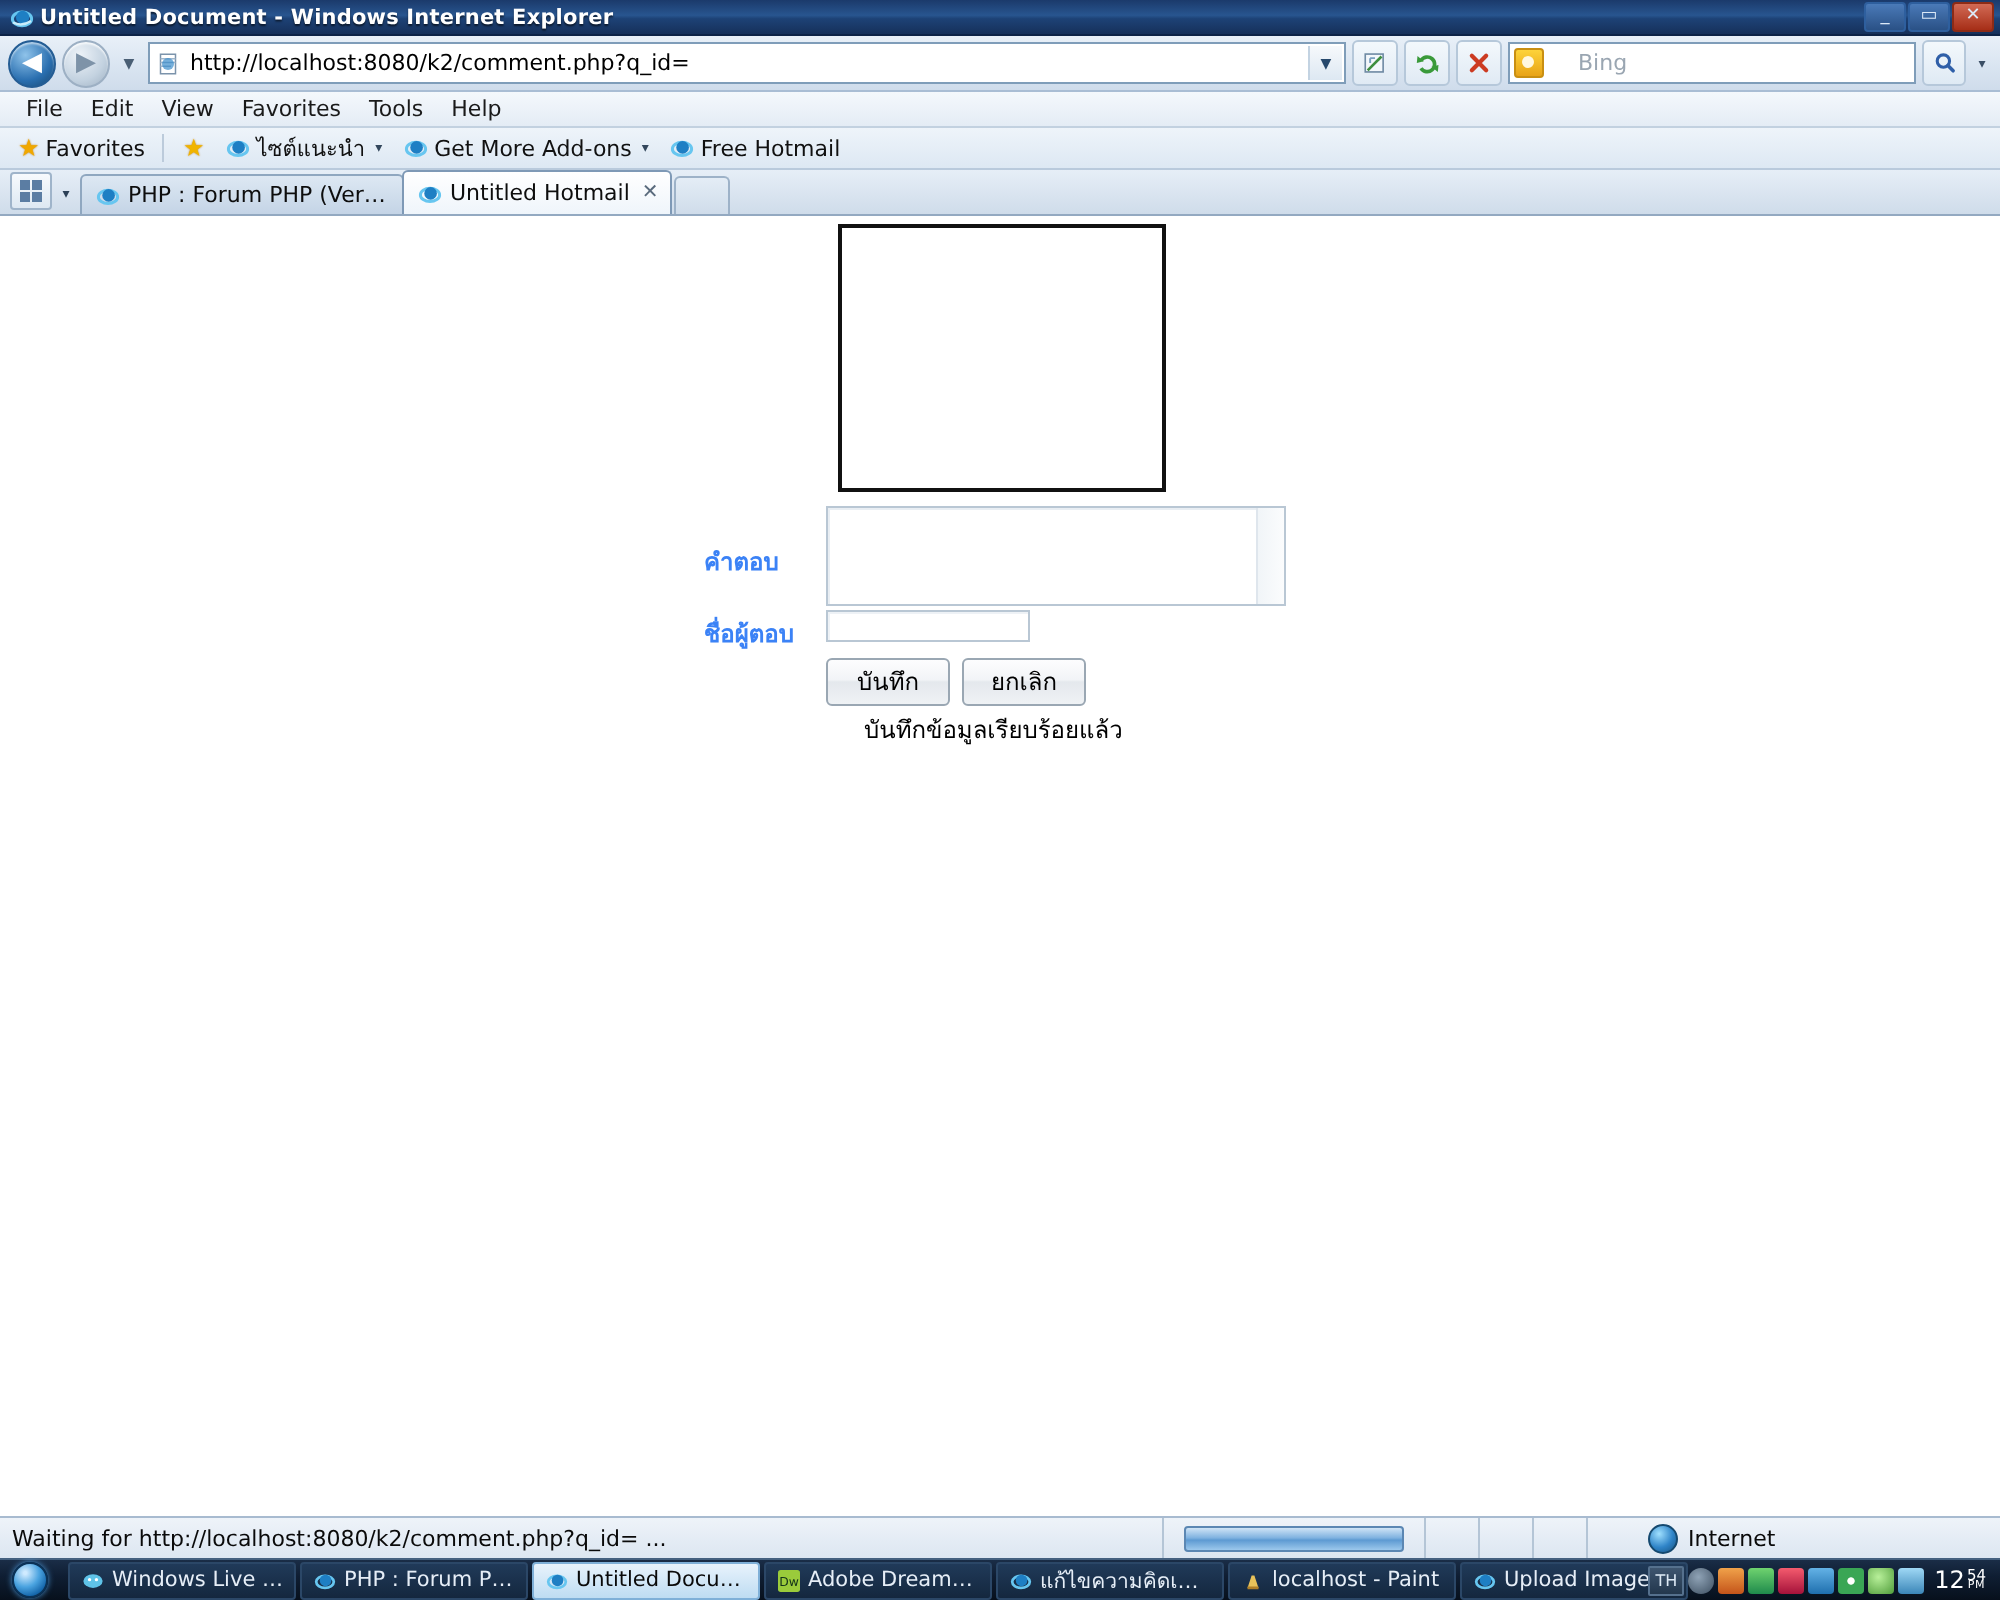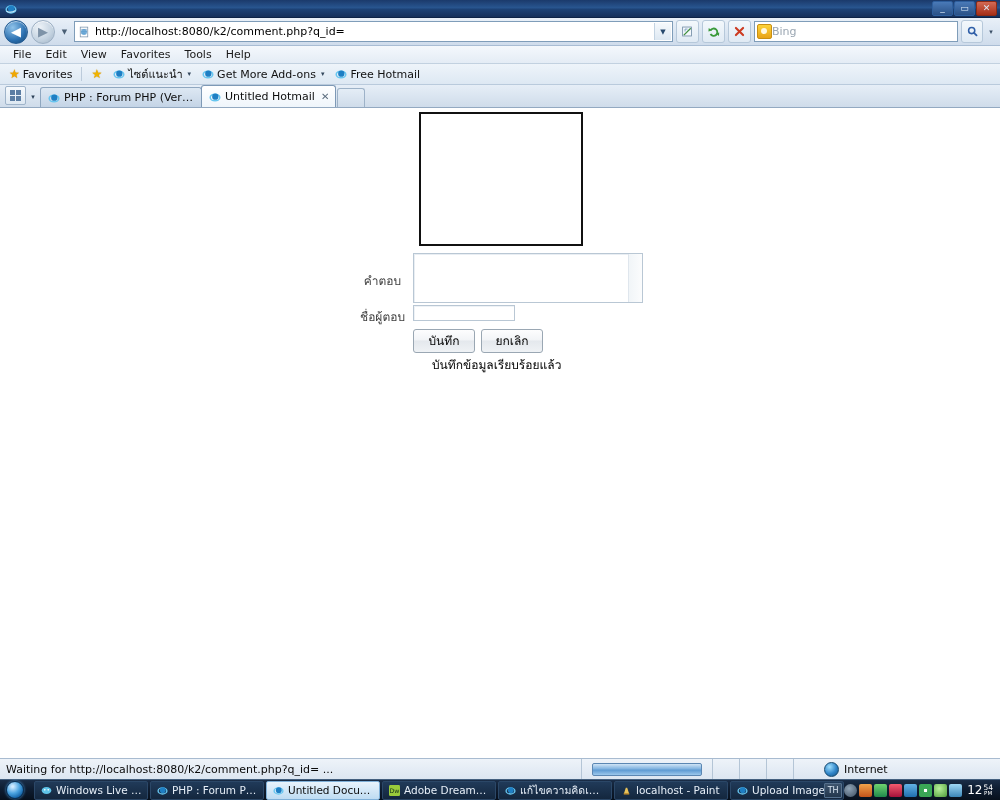--- a/index.html
+++ b/index.html
@@ -147,21 +147,21 @@
     background: linear-gradient(to bottom, #f3f8fc, #e0eaf4);
     border-color: #b6c8da;
   }
   .searchbox {
     width: 198px;
     height: 19px;
     background: #ffffff;
     border: 1px solid #7f9db9;
     display: flex;
     align-items: center;
-    gap: 0;
+    gap: 17px;
     padding: 0 2px;
     flex: none;
   }
   .search-engine-ico {
     width: 13px; height: 13px;
     background: linear-gradient(to bottom, #fdd33a, #e8a317);
     border: 1px solid #c98f12;
     border-radius: 2px;
     flex: none;
     position: relative;
@@ -372,24 +372,25 @@
     width: 320px;
   }
   .frow {
     display: flex;
     align-items: flex-start;
     margin-bottom: 2px;
   }
   .flabel {
     width: 61px;
     font-size: 12px;
-    color: #404040;
-    text-align: center;
+    color: #3b82f6;
+    text-align: left;
     padding-top: 18px;
     white-space: nowrap;
+    font-weight: bold;
   }
   .flabel.mid { padding-top: 2px; }
   .ftextarea {
     width: 228px;
     height: 48px;
     border: 1px solid #b9c7d4;
     background: #ffffff;
     display: flex;
     box-shadow: inset 1px 1px 0 #e9eef3;
   }
@@ -586,20 +587,21 @@
 <div class="app">
 
   <div class="titlebar">
     <span class="tb-icon">
       <svg width="12" height="12" viewBox="0 0 16 16">
         <ellipse cx="8" cy="8.6" rx="6.4" ry="4.6" fill="none" stroke="#67c6f0" stroke-width="2"></ellipse>
         <circle cx="8.4" cy="7.6" r="4.4" fill="#1e7fc4"></circle>
         <path d="M2 11 Q8 14 14 10" stroke="#c9ecfb" stroke-width="1.6" fill="none"></path>
       </svg>
     </span>
+    <span class="tb-title">Untitled Document - Windows Internet Explorer</span>
     <span class="tb-spacer"></span>
     <span class="tb-btns">
       <span class="tb-btn">
           <span class="tb-glyph">_</span>
         </span>
       <span class="tb-btn">
           <span class="tb-glyph">▭</span>
         </span>
       <span class="tb-btn close">
           <span class="tb-glyph">✕</span>

